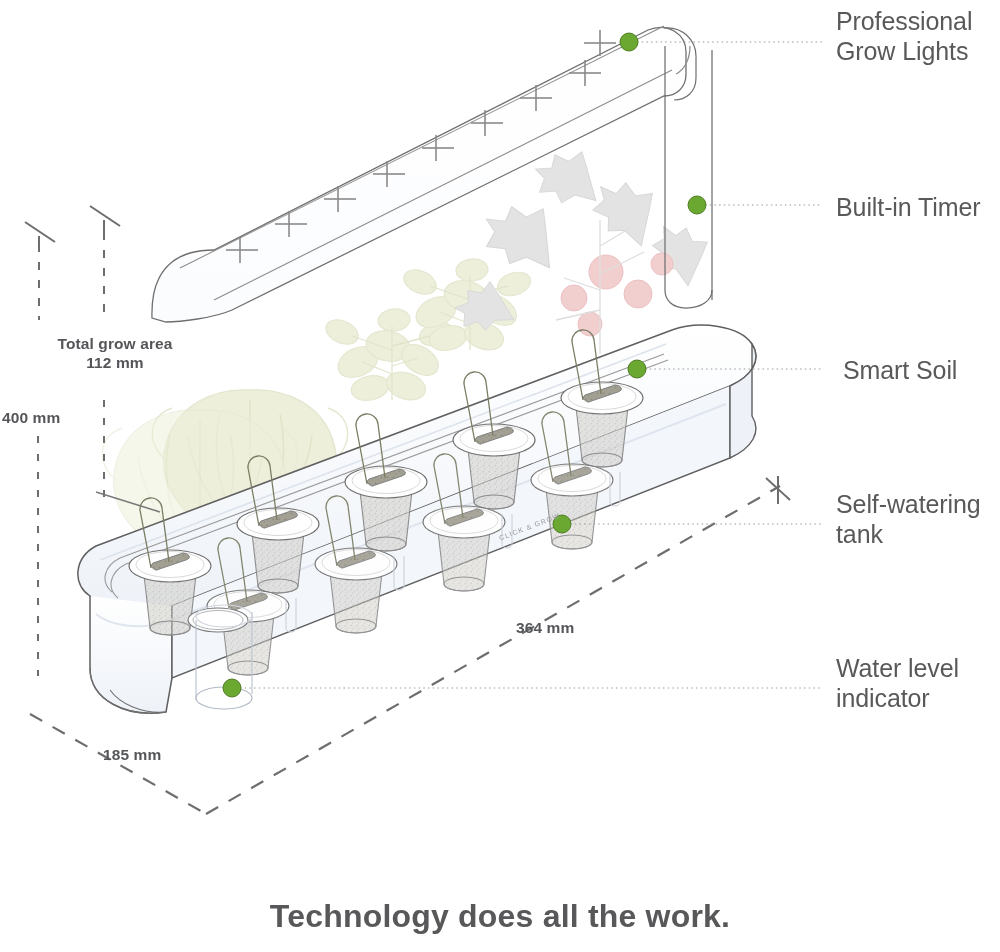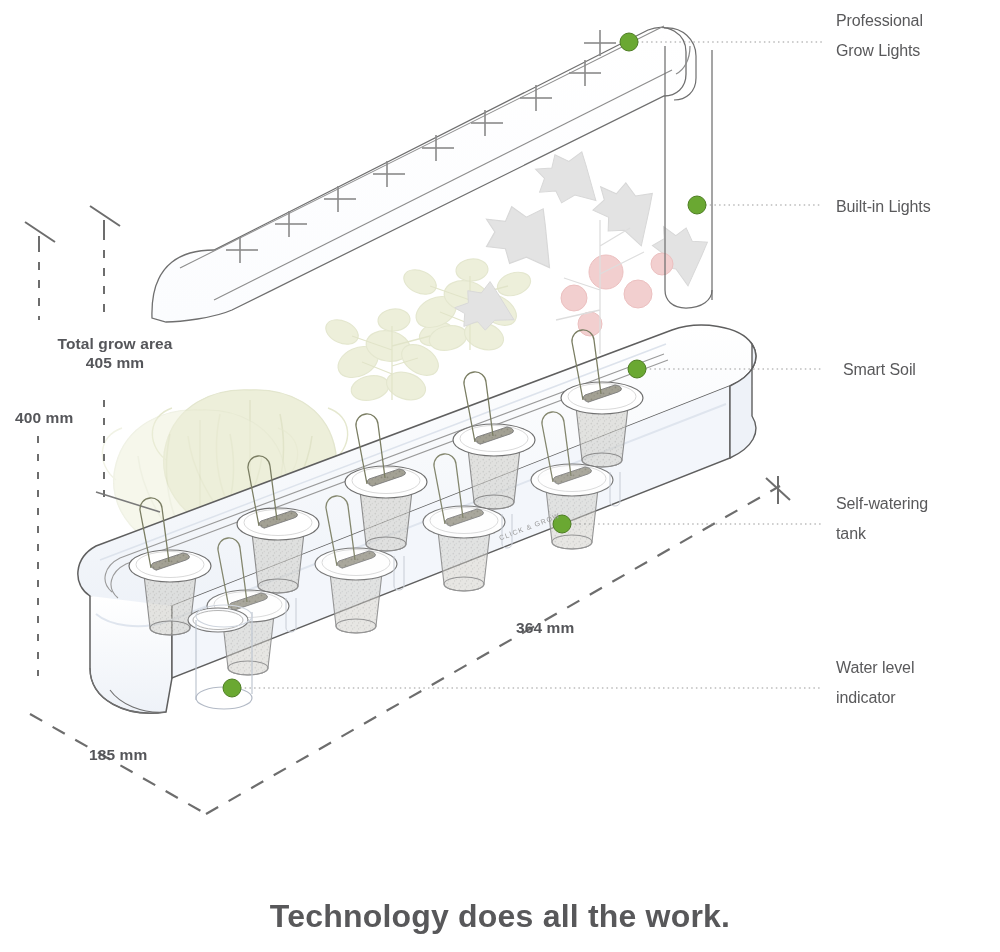--- a/index.html
+++ b/index.html
@@ -7,21 +7,21 @@
     width:1000px;height:952px;position:relative;overflow:hidden;
     font-family:"Liberation Sans", sans-serif;
     color:#5a5a5a;
   }
   #stage{position:absolute;inset:0;width:1000px;height:952px;}
   svg#art{position:absolute;left:0;top:0;width:1000px;height:952px;}
 
   .callout-label{
     position:absolute;
     font-family:"Liberation Sans", sans-serif;
-    font-size:16px;
+    font-size:25px;
     line-height:30px;
     font-weight:400;
     color:#59595b;
     letter-spacing:-0.1px;
     white-space:pre-line;
   }
   .dim-label{
     position:absolute;
     font-family:"Liberation Sans", sans-serif;
     font-weight:bold;
@@ -283,28 +283,28 @@
       <circle cx="637" cy="369" r="9" fill="#6aa832" stroke="#4d7d22" stroke-width="1"></circle>
       <circle cx="562" cy="524" r="9" fill="#6aa832" stroke="#4d7d22" stroke-width="1"></circle>
       <circle cx="232" cy="688" r="9" fill="#6aa832" stroke="#4d7d22" stroke-width="1"></circle>
     </g>
   </svg>
 
   <div class="brandmark" style="left:498px;top:535px;transform:rotate(-21deg);">CLICK &amp; GROW</div>
 
   <div class="callout-label" style="left:836px;top:6px;">Professional
 Grow Lights</div>
-  <div class="callout-label" style="left:836px;top:192px;">Built-in Lights</div>
+  <div class="callout-label" style="left:836px;top:192px;">Built-in Timer</div>
   <div class="callout-label" style="left:843px;top:355px;">Smart Soil</div>
   <div class="callout-label" style="left:836px;top:653px;">Water level
 indicator</div>
   <div class="callout-label" style="left:836px;top:489px;">Self-watering
 tank</div>
 
   <div class="dim-label center" style="left:30px;top:334px;width:170px;">Total grow area
-405 mm</div>
-  <div class="dim-label" style="left:2px;top:408px;margin-left:13px;">400 mm</div>
+112 mm</div>
+  <div class="dim-label" style="left:2px;top:408px;">400 mm</div>
   <div class="dim-label" style="left:516px;top:618px;">364 mm</div>
-  <div class="dim-label" style="left:89px;top:745px;">185 mm</div>
+  <div class="dim-label" style="left:103px;top:745px;">185 mm</div>
 
   <div class="tagline" style="top:898px;">Technology does all the work.</div>
 
 </div>
 
 </body></html>

